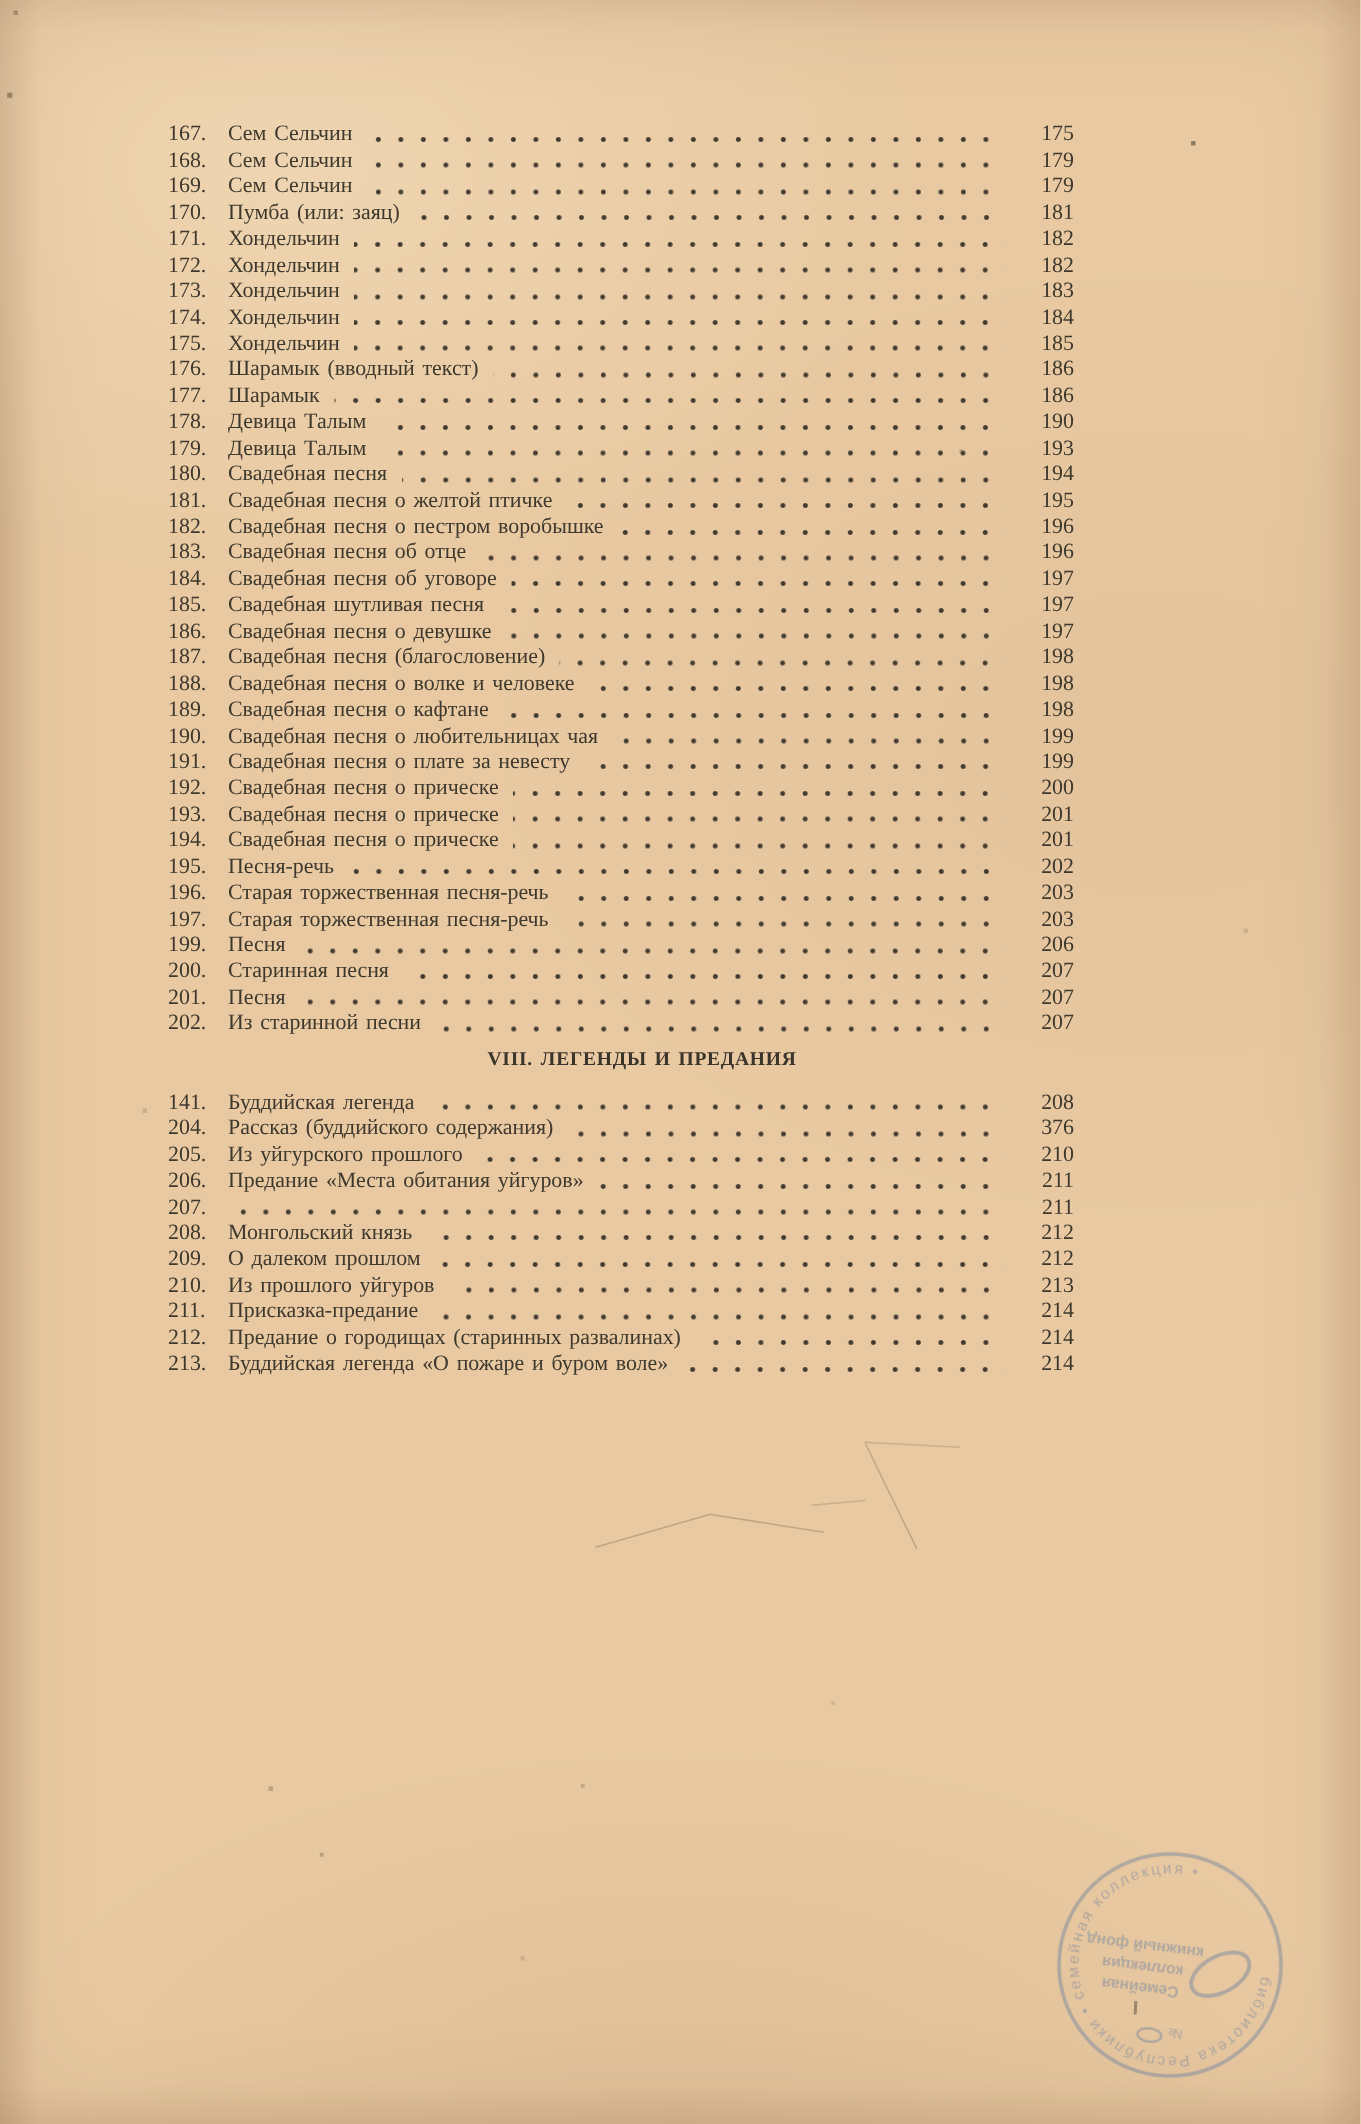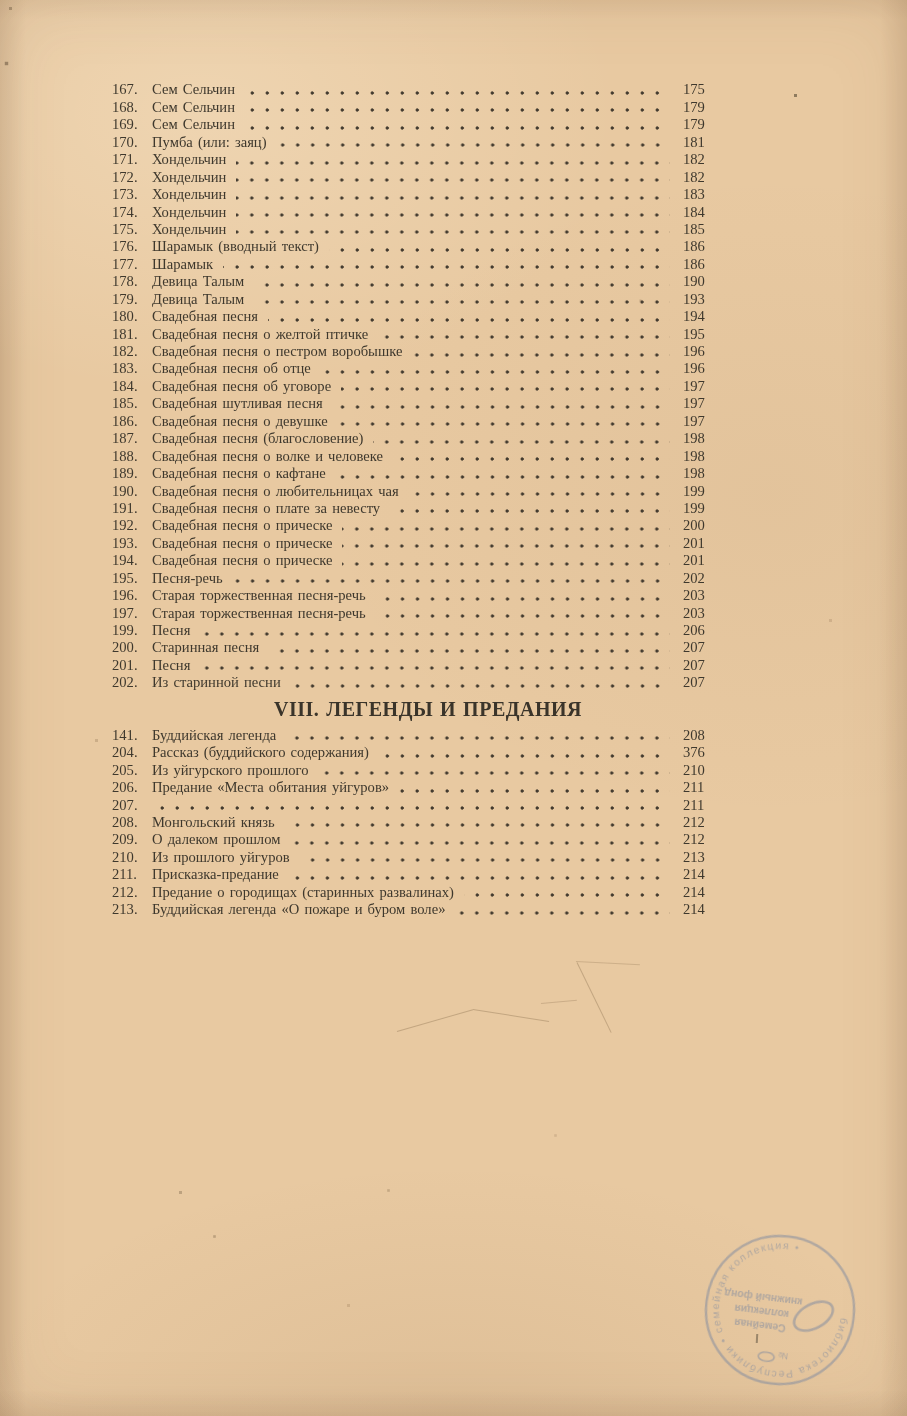--- a/index.html
+++ b/index.html
@@ -27,25 +27,25 @@
     font-size: 14.6px; color: #3e382d; word-spacing: 1.5px;
   }
   .row { display: flex; align-items: flex-end; height: 17.45px; }
   .num   { flex: 0 0 40px; white-space: nowrap; }
   .title { white-space: nowrap; padding-right: 7px; }
   .leader {
     flex: 1 1 auto; height: 6px; margin: 0 13px 2.5px 3px;
     background-image: radial-gradient(circle at 2.2px 3px, rgba(58,51,41,.95) 1.25px, rgba(58,51,41,0) 2px);
     background-size: 15px 6px; background-repeat: repeat-x; background-position: right 0;
   }
-  .pg { flex: 0 0 33px; white-space: nowrap; }
+  .pg { flex: 0 0 33px; text-align: right; white-space: nowrap; }
   .toc-heading {
     height: 17px; margin: 7px 0 11px; text-align: center;
     transform: translateX(14px);
-    font-weight: bold; font-size: 20px; letter-spacing: .5px; color: #3a342a;
+    font-weight: bold; font-size: 13px; letter-spacing: .5px; color: #3a342a;
     white-space: nowrap;
   }
   
   .scratch { position: absolute; height: 1px; background: rgba(142,116,84,.42); transform-origin: left center; }
   .s1 { left: 397px; top: 1031px; width: 79px; transform: rotate(-16deg); }
   .s2 { left: 473px; top: 1009px; width: 77px; transform: rotate(9deg); }
   .s3 { left: 541px; top: 1003px; width: 36px; transform: rotate(-5deg); background: rgba(142,116,84,.32); }
   .s4 { left: 577px; top: 962px;  width: 78px; transform: rotate(64deg); }
   .s5 { left: 576px; top: 961px;  width: 64px; transform: rotate(3deg); background: rgba(142,116,84,.30); }
   

